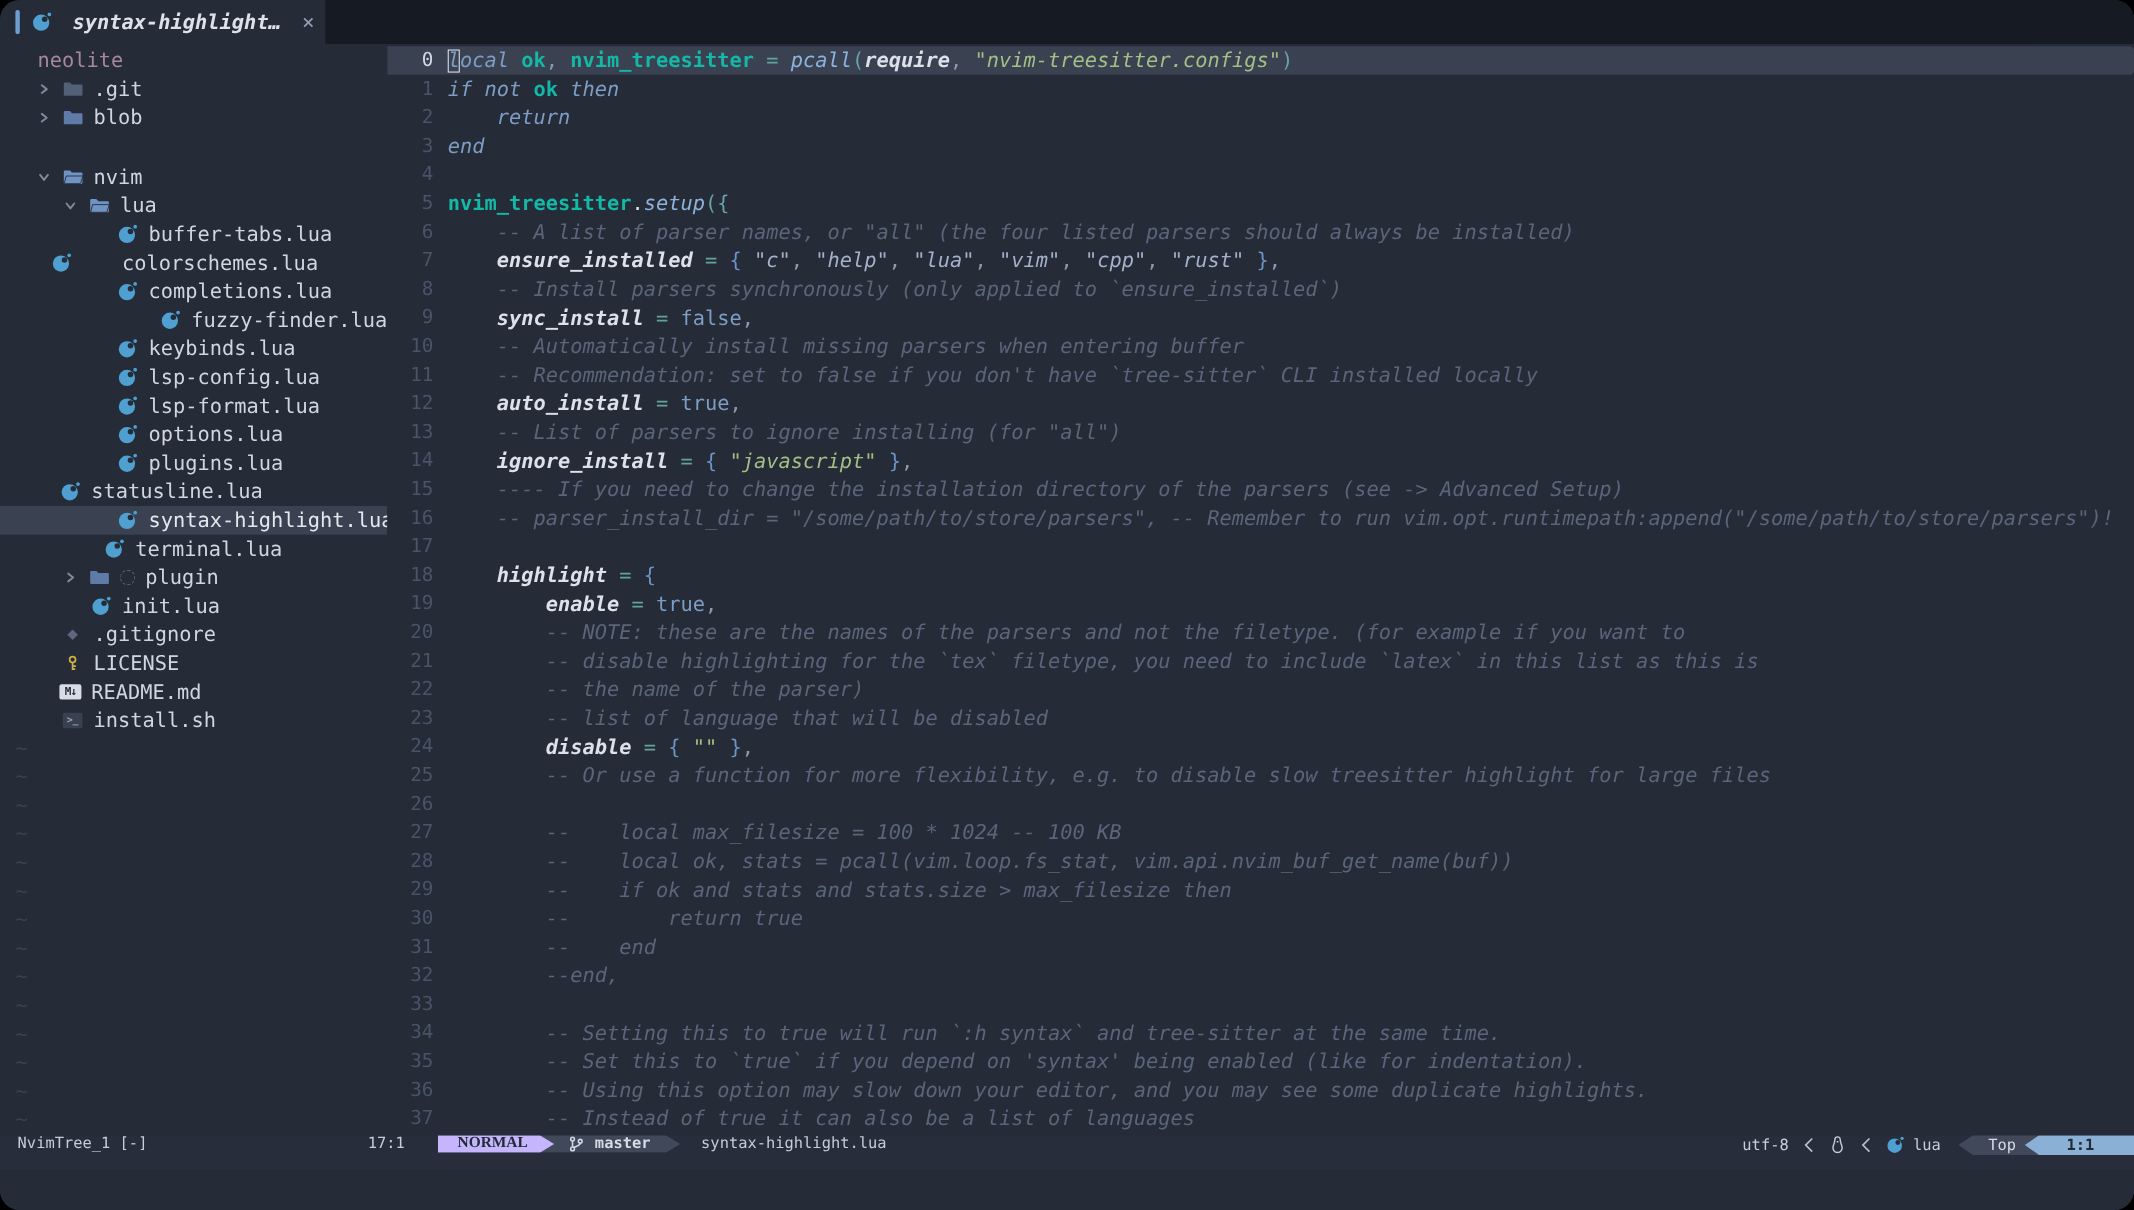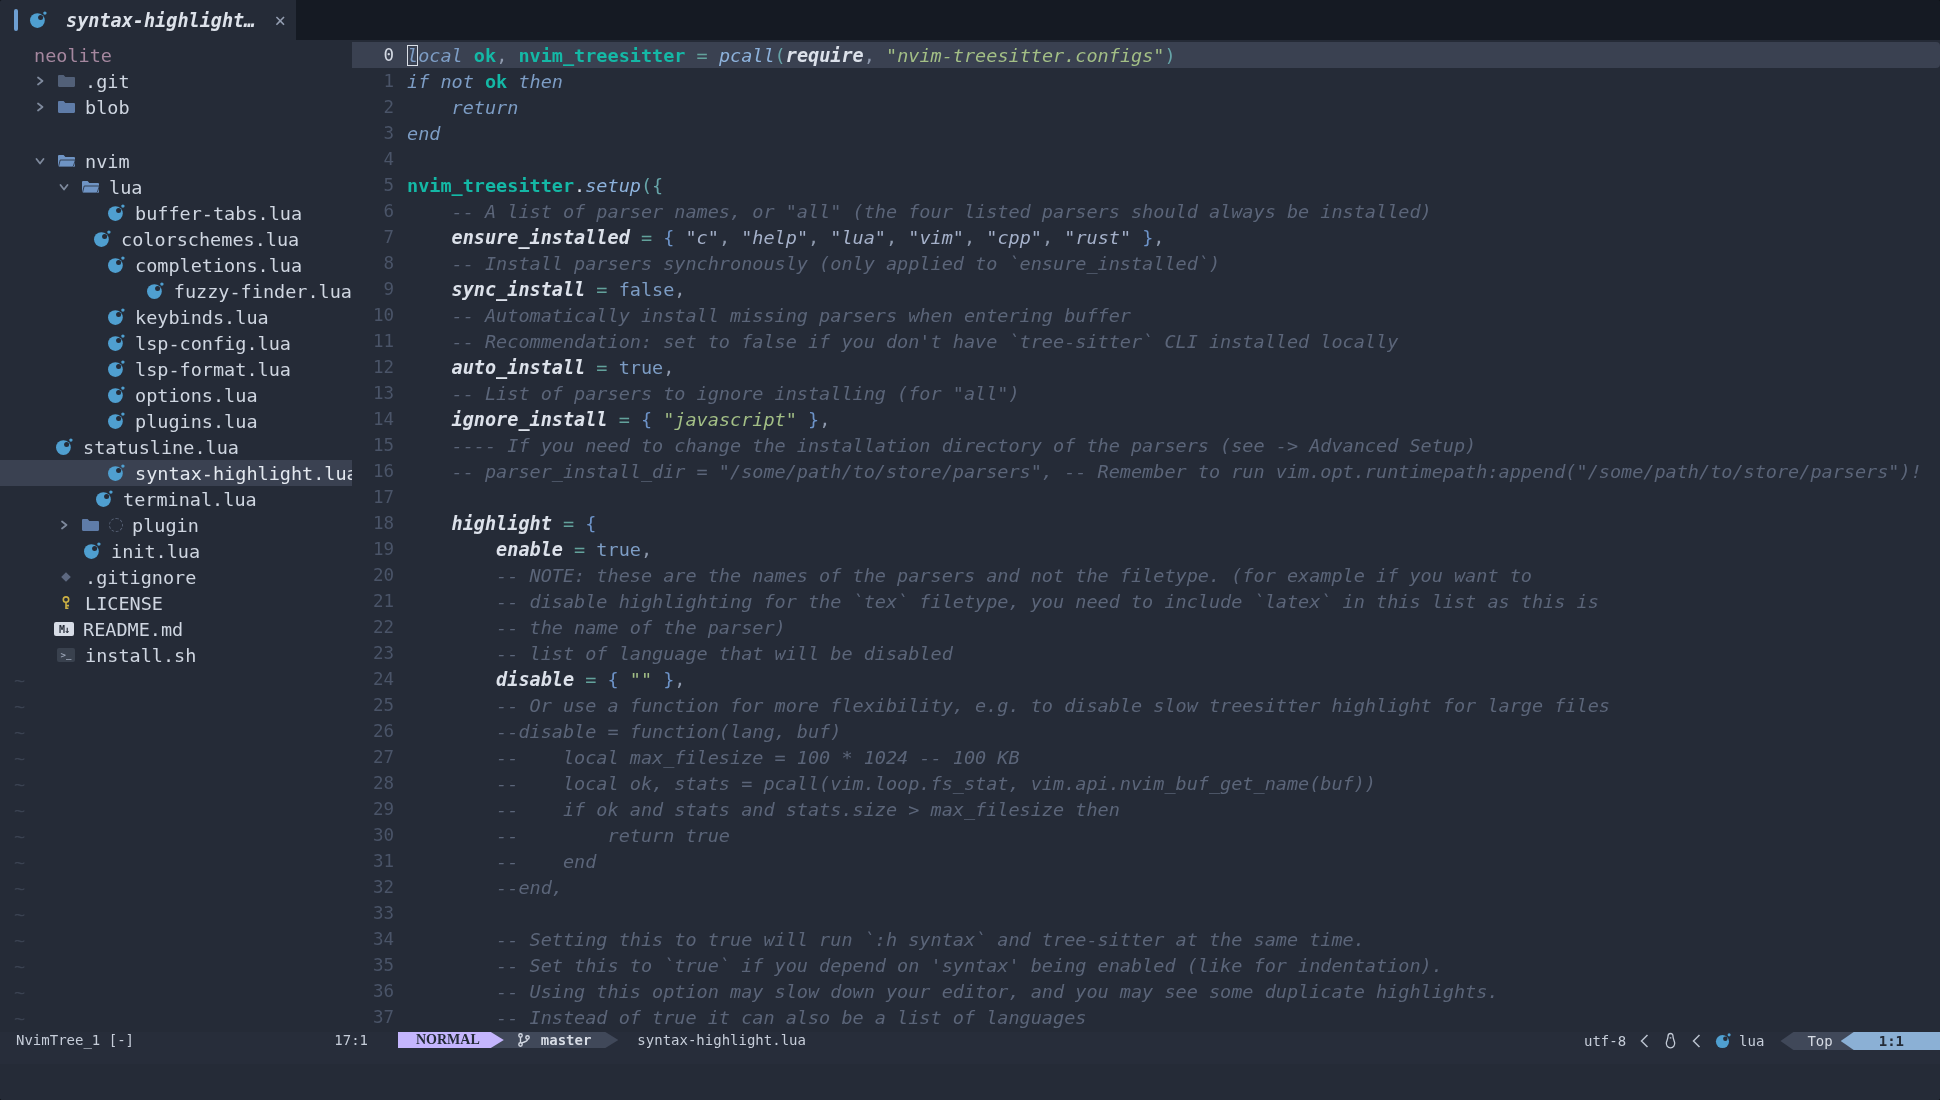--- a/index.html
+++ b/index.html
@@ -1,16 +1,16 @@
 <!DOCTYPE html>
 <html><head>
 <meta charset="utf-8">
 <style>
   html,body{margin:0;padding:0;background:#000;}
-  .window{position:relative;width:1940px;height:1100px;border-radius:2px;overflow:hidden;
+  .window{position:relative;width:1940px;height:1100px;border-radius:18px;overflow:hidden;
           background:#252b37;font-family:"DejaVu Sans Mono",monospace;}
   
   .tabbar{height:40px;display:flex;background:#151a23;}
   .tab{width:272px;flex:none;background:#252b37;display:flex;align-items:center;padding:0 10px 0 14px;}
   .tab-indicator{width:4px;height:22px;background:#6e9fd2;border-radius:2px;margin-right:10px;flex:none;}
   .tab-title{font-style:italic;font-weight:bold;color:#dde2ea;font-size:18.5px;white-space:nowrap;margin-left:9px;}
   .tab-close{color:#939db0;font-size:19px;margin-left:auto;cursor:pointer;}
   .tabbar-rest{flex:1;background:#151a23;}
   
   .main{display:flex;height:992px;}
@@ -154,21 +154,21 @@
           <div class="trow" style="padding-left: 106px;">
             <span class="ticon">
               <svg width="18" height="18" viewBox="0 0 18 18">
                 <circle cx="8.4" cy="9.6" r="7.4" fill="#4f9fd0"></circle>
                 <circle cx="11.6" cy="6.4" r="2.5" fill="#252b37"></circle>
                 <circle cx="15.9" cy="2.1" r="1.7" fill="#4f9fd0"></circle>
               </svg>
             </span>
             <span class="tlabel">buffer-tabs.lua</span>
           </div>
-          <div class="trow" style="padding-left: 92px;">
+          <div class="trow" style="padding-left: 46px; gap: 36px;">
             <span class="ticon">
               <svg width="18" height="18" viewBox="0 0 18 18">
                 <circle cx="8.4" cy="9.6" r="7.4" fill="#4f9fd0"></circle>
                 <circle cx="11.6" cy="6.4" r="2.5" fill="#252b37"></circle>
                 <circle cx="15.9" cy="2.1" r="1.7" fill="#4f9fd0"></circle>
               </svg>
             </span>
             <span class="tlabel">colorschemes.lua</span>
           </div>
           <div class="trow" style="padding-left: 106px;">
@@ -443,21 +443,20 @@
           <div class="crow">
             <span class="ln">24</span>
             <span class="codeline"><span class="tk-tx">        </span><span class="tk-fi">disable</span><span class="tk-op"> = </span><span class="tk-br">{ </span><span class="tk-st">""</span><span class="tk-br"> }</span><span class="tk-cm">,</span></span>
           </div>
           <div class="crow">
             <span class="ln">25</span>
             <span class="codeline"><span class="tk-tx">        </span><span class="tk-co">-- Or use a function for more flexibility, e.g. to disable slow treesitter highlight for large files</span></span>
           </div>
           <div class="crow">
             <span class="ln">26</span>
-            <span class="codeline"><span class="tk-tx">        </span><span class="tk-co">--disable = function(lang, buf)</span></span>
           </div>
           <div class="crow">
             <span class="ln">27</span>
             <span class="codeline"><span class="tk-tx">        </span><span class="tk-co">--    local max_filesize = 100 * 1024 -- 100 KB</span></span>
           </div>
           <div class="crow">
             <span class="ln">28</span>
             <span class="codeline"><span class="tk-tx">        </span><span class="tk-co">--    local ok, stats = pcall(vim.loop.fs_stat, vim.api.nvim_buf_get_name(buf))</span></span>
           </div>
           <div class="crow">

